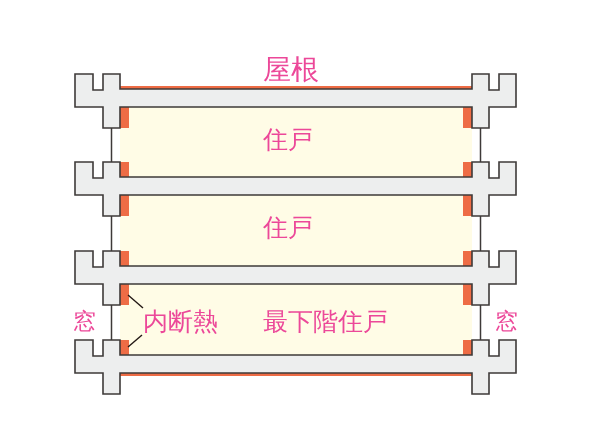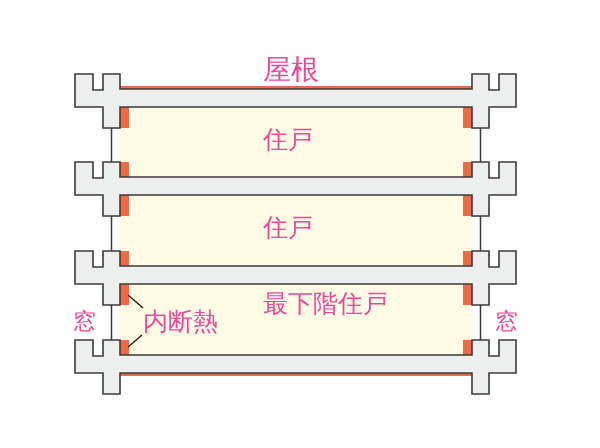--- a/index.html
+++ b/index.html
@@ -66,15 +66,15 @@
   <g stroke="#231815" stroke-width="1.4">
     <line x1="128" y1="295" x2="143" y2="308"></line>
     <line x1="128" y1="347" x2="142" y2="335"></line>
   </g>
 </svg>
 
 <div class="label" style="left:263px; top:56px; font-size:28px;">屋根</div>
 <div class="label" style="left:263px; top:127px;">住戸</div>
 <div class="label" style="left:263px; top:215px;">住戸</div>
 <div class="label" style="left:143px; top:309px;">内断熱</div>
-<div class="label" style="left:263px; top:291px;">最下階住戸</div>
+<div class="label" style="left:263px; top:309px;">最下階住戸</div>
 <div class="label" style="left:73px; top:310px; font-size:23px;">窓</div>
 <div class="label" style="left:495px; top:310px; font-size:23px;">窓</div>
 
 </body></html>

